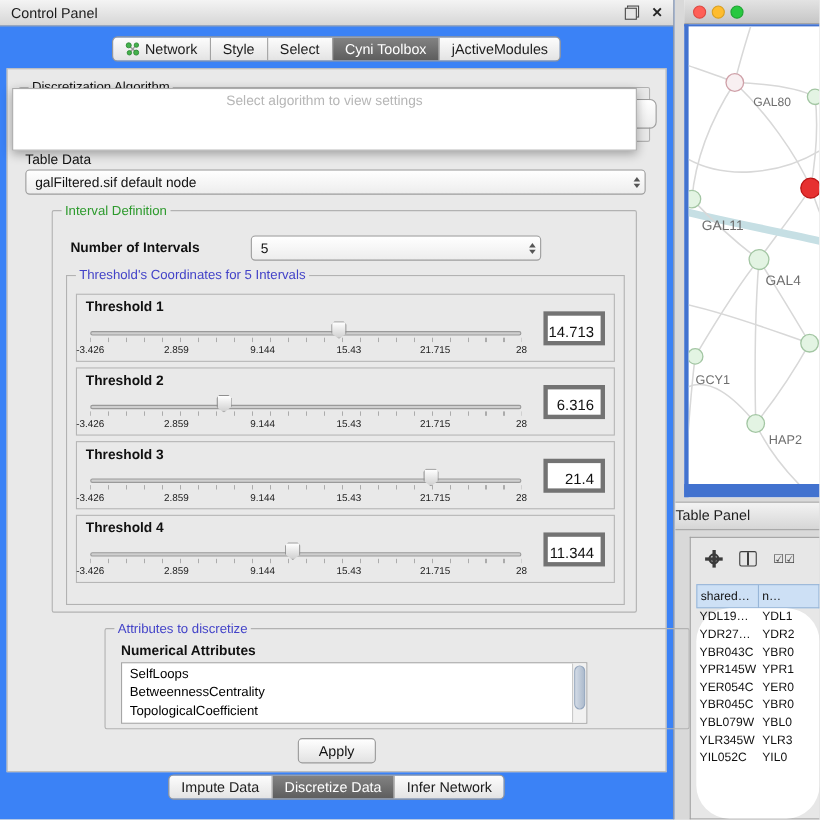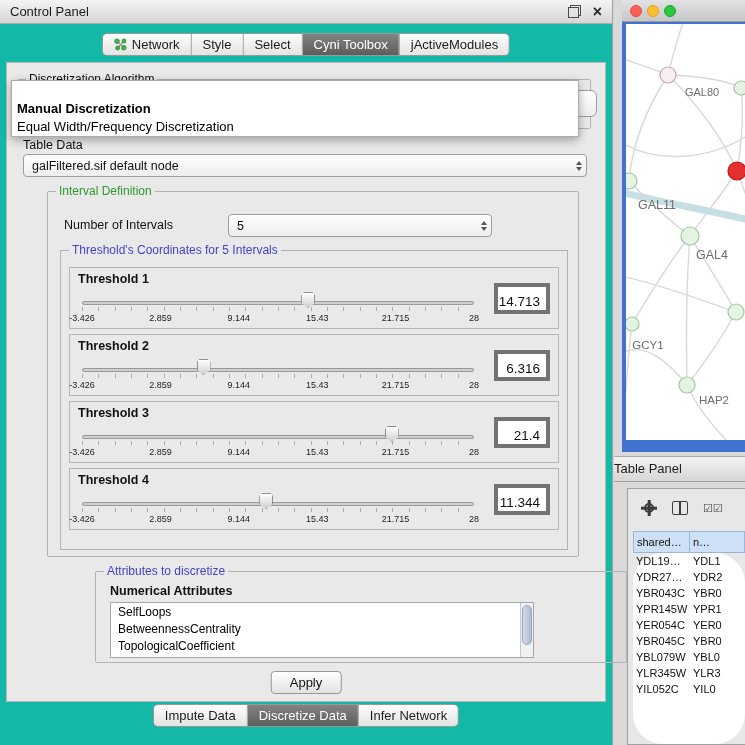--- a/index.html
+++ b/index.html
@@ -1,20 +1,20 @@
 <!DOCTYPE html>
 <html><head>
 <meta charset="utf-8">
 <style>
   *{box-sizing:border-box;margin:0;padding:0;}
   html,body{width:745px;height:745px;}
   body{position:relative;background:#d9d9d9;font-family:"Liberation Sans",sans-serif;overflow:hidden;color:#111;}
 
   
-  #control-panel{position:absolute;left:0;top:0;width:613px;height:745px;background:#14b8a6;border-right:1px solid #9f9f9f;}
+  #control-panel{position:absolute;left:0;top:0;width:613px;height:745px;background:#3b82f6;border-right:1px solid #9f9f9f;}
   #cp-titlebar{position:absolute;left:0;top:0;right:0;height:24px;background:linear-gradient(#f4f4f4,#d6d6d6);border-bottom:1px solid #ababab;display:flex;align-items:center;padding:0 10px;font-size:13px;color:#1c1c1c;}
   #cp-titlebar .grow{flex:1;}
   .float-btn{width:13px;height:13px;position:relative;margin-right:12px;}
   .float-btn::before{content:'';position:absolute;right:0;top:0;width:9px;height:9px;border:1.5px solid #4a4a4a;}
   .float-btn::after{content:'';position:absolute;left:0;bottom:0;width:9px;height:9px;border:1.5px solid #4a4a4a;background:#e4e4e4;}
   .close-btn{font-size:16px;font-weight:bold;color:#262626;line-height:1;}
 
   .seg-tabs{position:absolute;display:flex;height:23px;border:1px solid #989898;border-radius:5px;overflow:hidden;background:linear-gradient(#fdfdfd,#e3e3e3);font-size:13px;color:#1c1c1c;}
   #top-tabs{top:33px;left:50%;transform:translateX(-50%);}
   #bottom-tabs{top:704px;left:50%;transform:translateX(-50%);}
@@ -43,21 +43,21 @@
   #table-data-label{position:absolute;left:16px;top:75px;font-size:12.5px;color:#111;}
   .combo{position:absolute;background:linear-gradient(#ffffff,#ededed);border:1px solid #9d9d9d;border-radius:4px;font-size:12.5px;color:#111;display:flex;align-items:center;padding:0 22px 0 8px;}
   .combo .val{overflow:hidden;white-space:nowrap;}
   .spin{position:absolute;right:4px;top:50%;transform:translateY(-50%);display:flex;flex-direction:column;gap:2px;}
   .spin i{display:block;width:0;height:0;border-left:3.5px solid transparent;border-right:3.5px solid transparent;}
   .spin .up{border-bottom:4.5px solid #555;}
   .spin .down{border-top:4.5px solid #555;}
   #table-data-combo{left:16px;top:91px;width:564px;height:23px;}
 
   #interval-group{left:40px;top:128px;width:532px;height:366px;}
-  #intervals-label{position:absolute;left:16px;top:26px;font-size:12.5px;font-weight:normal;}
+  #intervals-label{position:absolute;left:16px;top:26px;font-size:12.5px;font-weight:bold;}
   #intervals-combo{left:180px;top:22px;width:264px;height:23px;}
   #thresholds-group{position:absolute;left:12px;top:58px;width:508px;height:300px;border:1px solid #b2b2b2;}
 
   .threshold-panel{position:absolute;left:8px;right:8px;height:62px;border:1px solid #b6b6b6;background:#e9e9e9;}
   .t-label{position:absolute;left:8px;top:4px;font-size:12.5px;font-weight:bold;}
   .slider-area{position:absolute;left:12px;right:84px;top:22px;height:38px;}
   .track{position:absolute;left:0;right:0;top:11px;height:4px;background:#cfcfcf;border:1px solid #9a9a9a;border-radius:2px;}
   .ticks{position:absolute;left:0;right:0;top:17px;height:4px;background:repeating-linear-gradient(90deg,#ababab 0,#ababab 1px,transparent 1px,transparent 4.1667%);}
   .thumb{position:absolute;top:2px;width:14px;height:16px;background:linear-gradient(#ffffff,#d0d0d0);border:1px solid #8f8f8f;clip-path:polygon(50% 100%,0 68%,0 20%,20% 0,80% 0,100% 20%,100% 68%);}
   .scale{position:absolute;left:0;right:0;top:23px;height:12px;}
@@ -144,24 +144,21 @@
     </div>
 
   <div id="cp-content">
 
     <div id="algo-group" class="group">
       <span class="legend plain">Discretization Algorithm</span>
     </div>
     <div id="algo-combo-fragment"></div>
 
     <div id="algo-overlay">
-      <div id="algo-options">
-          <div class="algo-option bold">Manual Discretization</div>
-          <div class="algo-option">Equal Width/Frequency Discretization</div>
-        </div>
+      <div id="algo-hint">Select algorithm to view settings</div>
     </div>
 
     <div id="table-data-label">Table Data</div>
     <div id="table-data-combo" class="combo">
       <span class="val">galFiltered.sif default node</span>
       <span class="spin">
           <i class="up"></i>
           <i class="down"></i>
         </span>
     </div>

